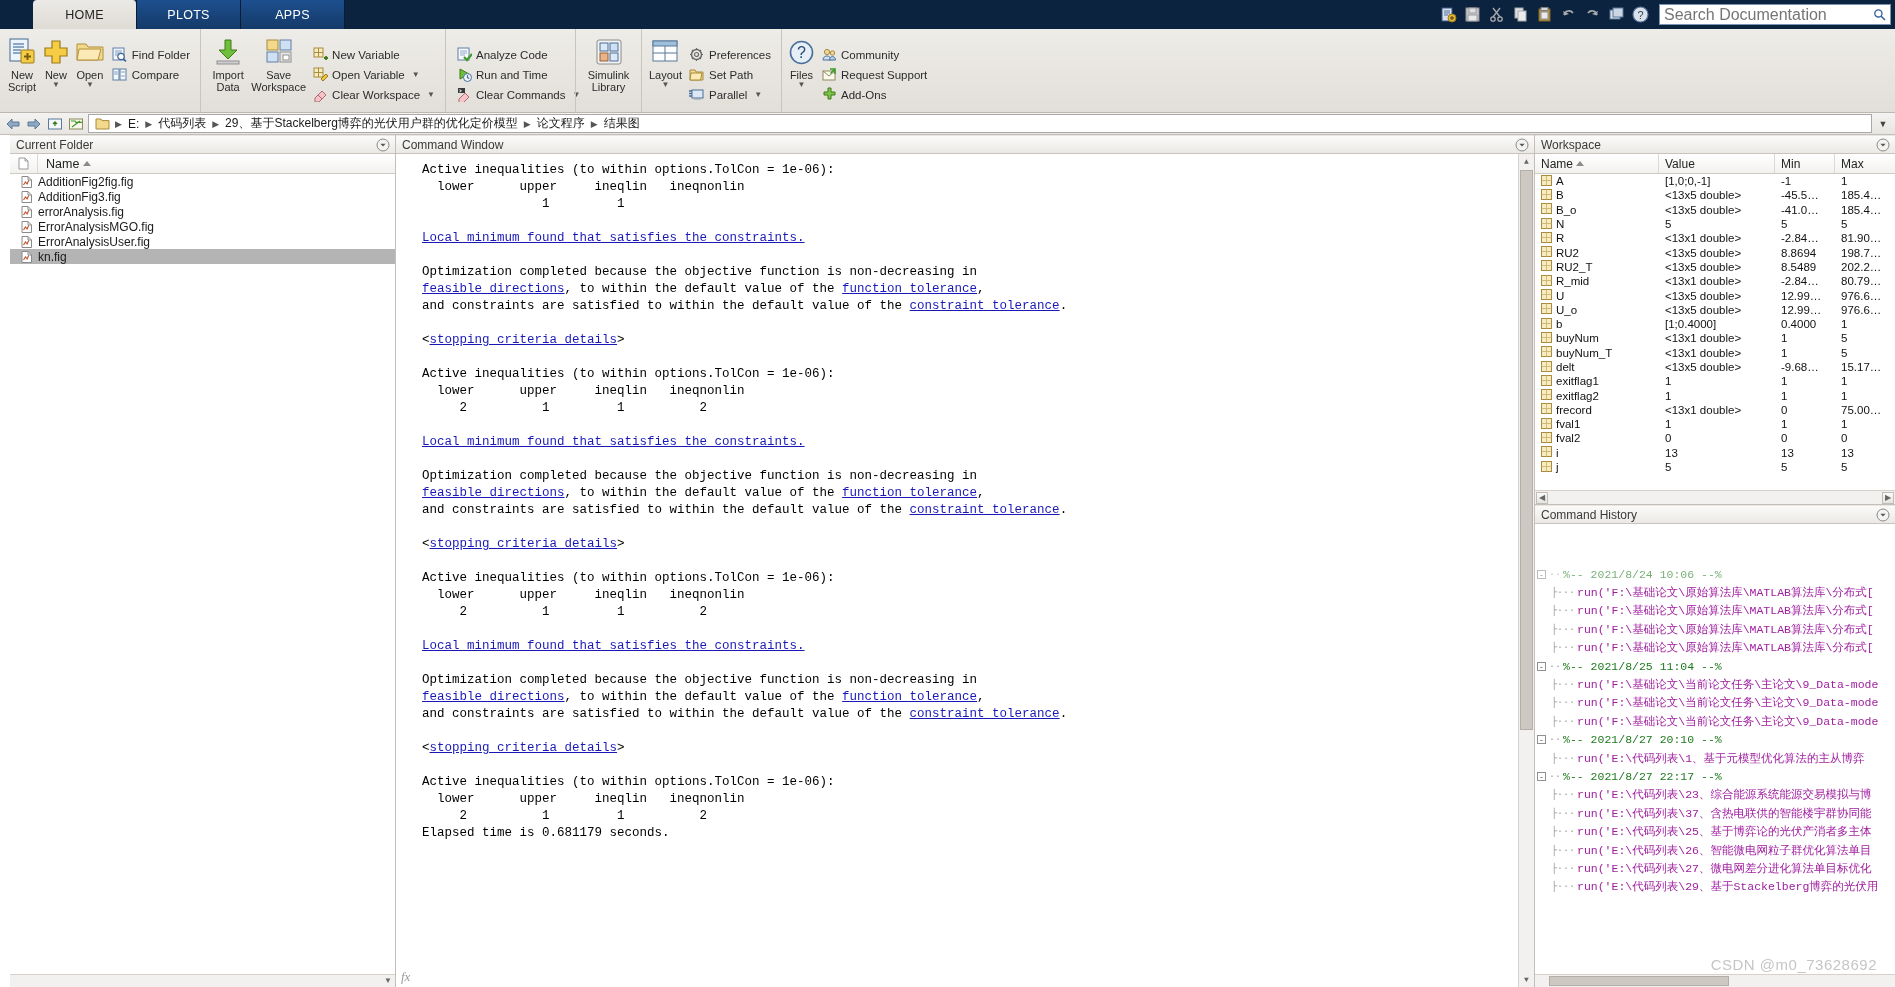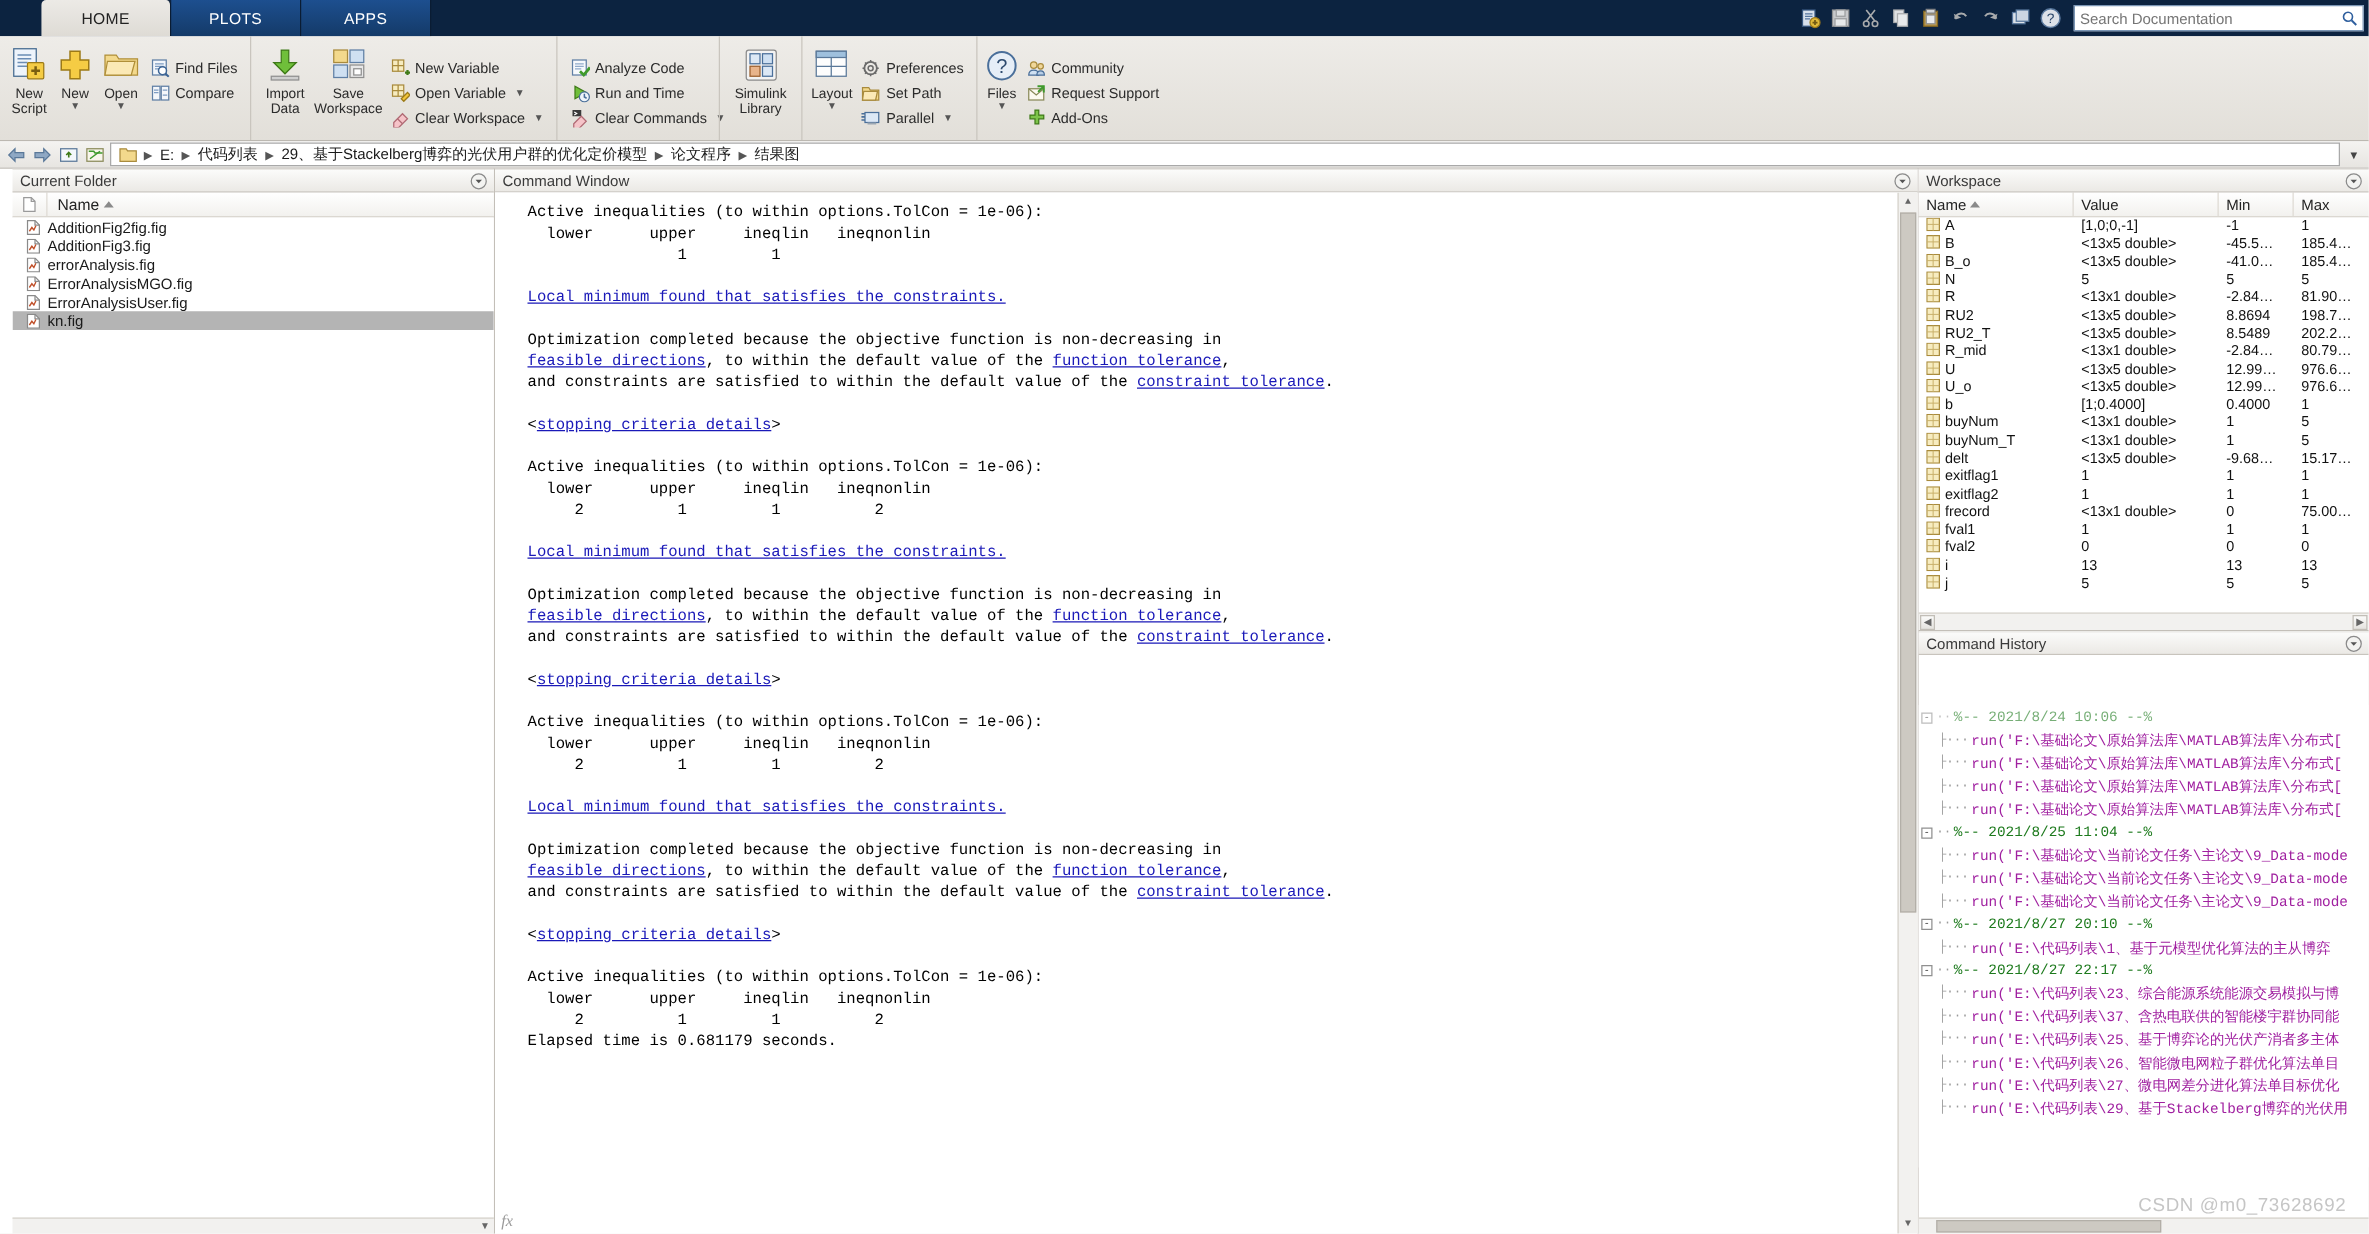--- a/index.html
+++ b/index.html
@@ -40,21 +40,21 @@
     width: 22px; height: 21px; display: flex; align-items: center; justify-content: center;
     opacity: .92;
   }
   .qa-icon svg { display: block; }
   .searchbox {
     margin-left: 6px; width: 232px; height: 21px; background: #fff;
     border: 1px solid #7a95b4; display: flex; align-items: center;
     padding: 0 4px; position: relative;
   }
   .searchbox input {
-    border: none; outline: none; width: 100%; font-size: 12px;
+    border: none; outline: none; width: 100%; font-size: 16px;
     font-family: "Liberation Sans", sans-serif; color: #a21caf; background: transparent;
   }
   .searchbox .mag { position: absolute; right: 4px; top: 3px; }
 
   
   .ribbon {
     height: 84px; background: linear-gradient(to bottom,#eeece8,#e2dfd9);
     display: flex; align-items: stretch; flex: none; position: relative;
     border-bottom: 1px solid #bcb8b1;
   }
@@ -307,21 +307,21 @@
         <div class="smallcol" style="margin-top:10px">
           <div class="smallbtn">
             <span class="ic">
                 <svg width="15" height="15" viewBox="0 0 15 15">
                   <rect x="1" y="1" width="11" height="12" fill="#f2f6fb" stroke="#5f7fa5"></rect>
                   <path d="M3 4h7M3 6h7M3 8h5" stroke="#7d9cc2"></path>
                   <circle cx="9" cy="9.5" r="3.2" fill="#fff" stroke="#3d6595" stroke-width="1.2"></circle>
                   <path d="M11.2 11.8L14 14.4" stroke="#3d6595" stroke-width="1.6"></path>
                 </svg>
               </span>
-            <span>Find Files</span>
+            <span>Find Folder</span>
           </div>
           <div class="smallbtn">
             <span class="ic">
                 <svg width="15" height="15" viewBox="0 0 15 15">
                   <rect x="1" y="2" width="6" height="11" fill="#f4f7fb" stroke="#5f7fa5"></rect>
                   <rect x="8" y="2" width="6" height="11" fill="#f4f7fb" stroke="#5f7fa5"></rect>
                   <path d="M2.2 5h3.6M2.2 7h3.6M9.2 5h3.6M9.2 9h3.6" stroke="#7d9cc2"></path>
                 </svg>
               </span>
             <span>Compare</span>

